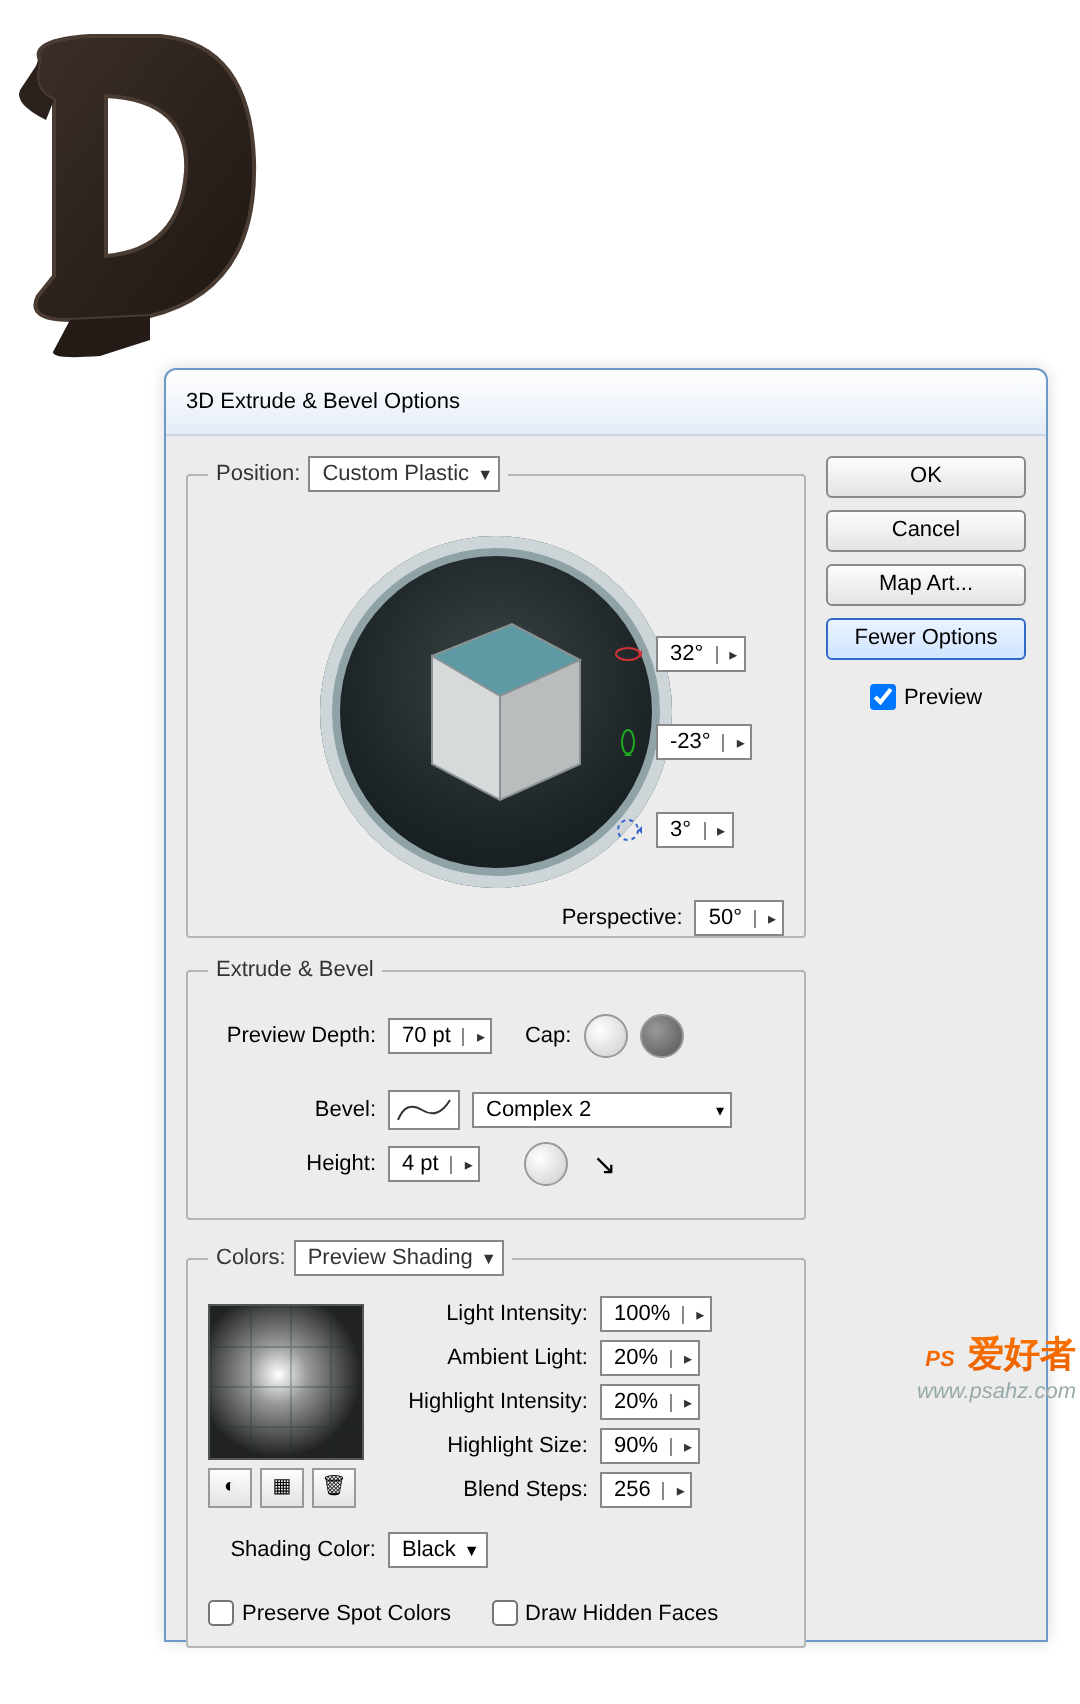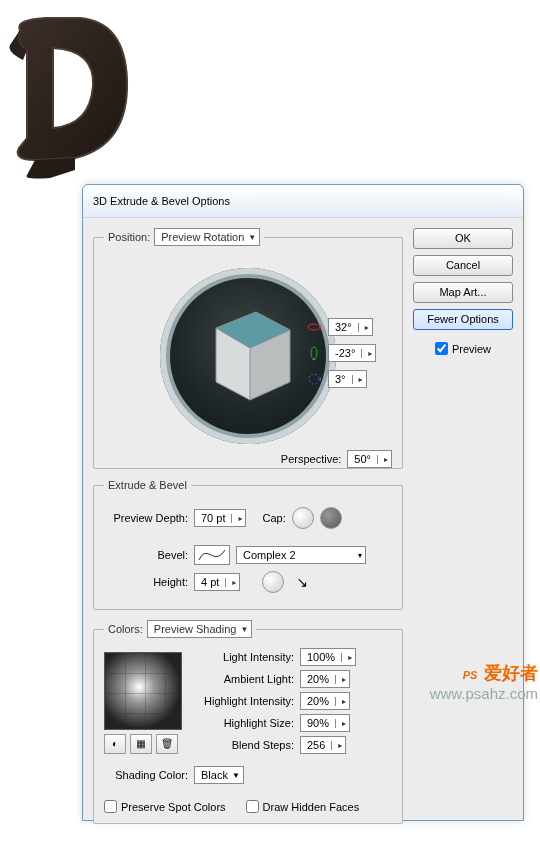--- a/index.html
+++ b/index.html
@@ -20,40 +20,40 @@
 .legend-inline { display: flex; align-items: center; gap: 4px; }
 .dropdown { display: inline-flex; align-items: center; border: 1px solid #888; background: #fff; height: 18px; padding: 0 3px 0 6px; cursor: pointer; }
 .dropdown .arrow { margin-left: 4px; font-size: 8px; }
 .row { display: flex; align-items: center; gap: 6px; margin: 6px 0; }
 .row .lbl { text-align: right; }
 .num-input { display: inline-flex; align-items: center; border: 1px solid #888; background: #fff; height: 18px; }
 .num-input span { padding: 0 6px; }
 .num-input .step { width: 14px; text-align: center; border-left: 1px solid #888; color: #333; font-size: 8px; }
 .preview3d { width: 176px; height: 176px; border-radius: 50%; background: radial-gradient(circle at 50% 40%, #3b4346 0, #1d2527 55%, #0f1416 100%); margin: 8px auto 6px; position: relative; box-shadow: inset 0 0 0 6px #cdd5d8, inset 0 0 0 10px #8fa2a6; }
 .cube { position: absolute; left: 38px; top: 32px; width: 100px; height: 110px; }
-.angle-rows { position: absolute; left: 212px; top: 72px; display: flex; flex-direction: column; gap: 8px; }
+.angle-rows { position: absolute; left: 212px; top: 72px; display: flex; flex-direction: column; gap: 26px; }
 .angle-row { display: flex; align-items: center; gap: 6px; }
 .angle-icon { width: 16px; height: 16px; display: flex; align-items: center; justify-content: center; }
 .persp { display: flex; align-items: center; gap: 6px; justify-content: flex-end; margin-top: 6px; }
 .cap-btn { width: 22px; height: 22px; border: 1px solid #999; border-radius: 50%; background: radial-gradient(circle at 35% 35%, #fff, #ccc); }
 .cap-btn.dark { background: radial-gradient(circle at 35% 35%, #999, #555); }
 .bevel-preview { width: 36px; height: 20px; border: 1px solid #888; background: #fff; display: flex; align-items: center; justify-content: center; }
 .surface-preview { width: 78px; height: 78px; background: radial-gradient(circle at 45% 45%, #fff 0, #999 25%, #222 70%); border: 1px solid #555; margin: 4px 0; position: relative; }
 .surface-preview::before { content:""; position:absolute; inset:0; background-image: linear-gradient(#0a3a3a 1px, transparent 1px), linear-gradient(90deg, #0a3a3a 1px, transparent 1px); background-size: 20px 20px; opacity: .25; }
 .surf-tools { display: flex; gap: 4px; }
 .tool { width: 22px; height: 20px; border: 1px solid #999; background: linear-gradient(#fdfdfd,#e3e3e3); text-align:center; line-height:18px; font-size:10px; }
 .surf-right { display: flex; flex-direction: column; gap: 4px; margin-left: 12px; }
 .surf-right .row { margin: 0; }
 .surf-right .lbl { width: 100px; }
 .checkrow { display: flex; align-items: center; gap: 4px; margin-top: 10px; }
 .checkrow input { width:13px; height:13px; }
 .watermark { position: absolute; right: 2px; bottom: 150px; text-align: right; }
 .watermark .brand { font-size: 24px; font-weight: bold; font-style: italic; background: linear-gradient(#ff7a00,#e85c00); -webkit-background-clip: text; color: transparent; text-align: right; }
 .watermark .brand .cn { font-size: 18px; font-style: normal; }
-.watermark .url { color: #9aa; font-size: 15px; }
+.watermark .url { color: #9aa; font-size: 11px; font-style: italic; }
 .pos-group { position: relative; padding-top: 14px; padding-bottom: 0; }
 </style>
 </head>
 <body>
 
 <svg class="letter-d" viewBox="0 0 130 170">
   <defs>
     <linearGradient id="dg" x1="0" y1="0" x2="1" y2="1">
       <stop offset="0" stop-color="#3a2e28"></stop>
         <stop offset="1" stop-color="#1f1713"></stop>
@@ -68,21 +68,21 @@
   <div class="dialog-titlebar">
     <span class="dialog-title">3D Extrude &amp; Bevel Options</span>
   </div>
   <div class="dialog-body">
     <div class="left-col">
 
       <fieldset class="pos-group">
         <legend class="legend-inline">
           <span>Position:</span>
           <span class="dropdown">
-            <span>Preview Rotation</span>
+            <span>Custom Plastic</span>
             <span class="arrow">▼</span>
           </span>
         </legend>
 
         <div class="preview3d">
           <svg class="cube" viewBox="0 0 100 110">
             <polygon points="18,28 58,12 92,30 52,48" fill="#5e9aa3"></polygon>
             <polygon points="18,28 52,48 52,100 18,82" fill="#d7dadb"></polygon>
             <polygon points="52,48 92,30 92,82 52,100" fill="#b9bdbe"></polygon>
             <polyline points="18,28 58,12 92,30 52,48 18,28 18,82 52,100 92,82 92,30" fill="none" stroke="#8a9294" stroke-width="1"></polyline>

